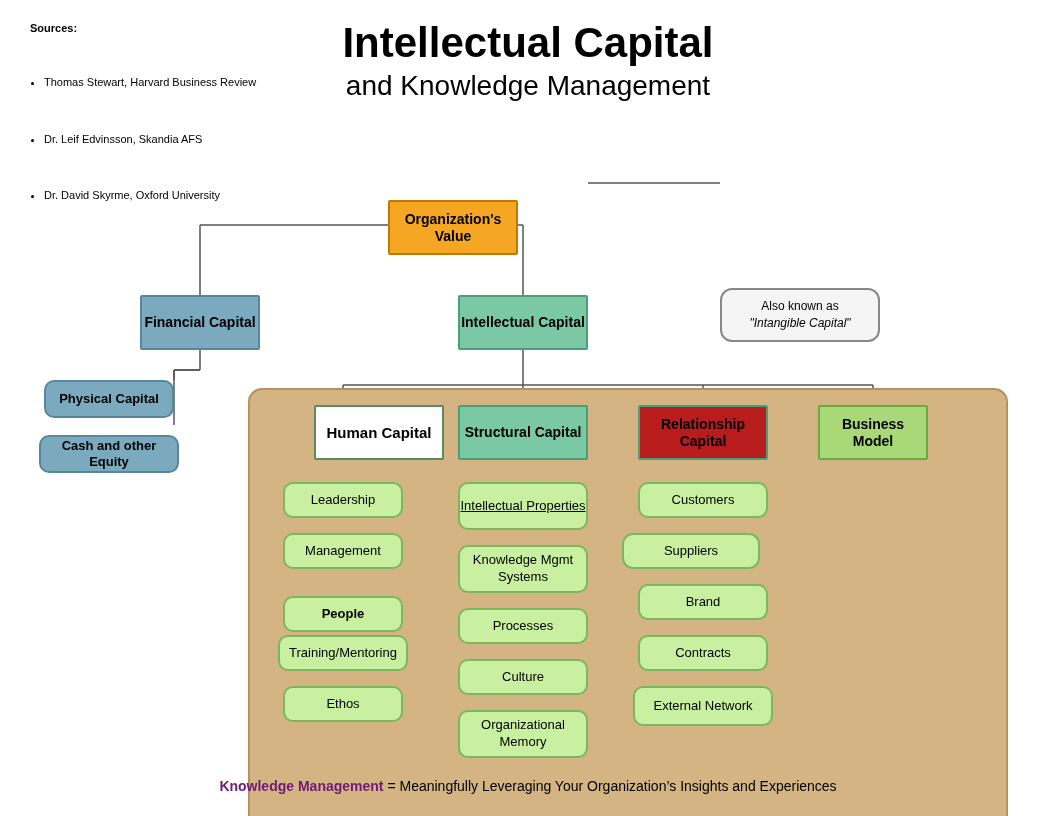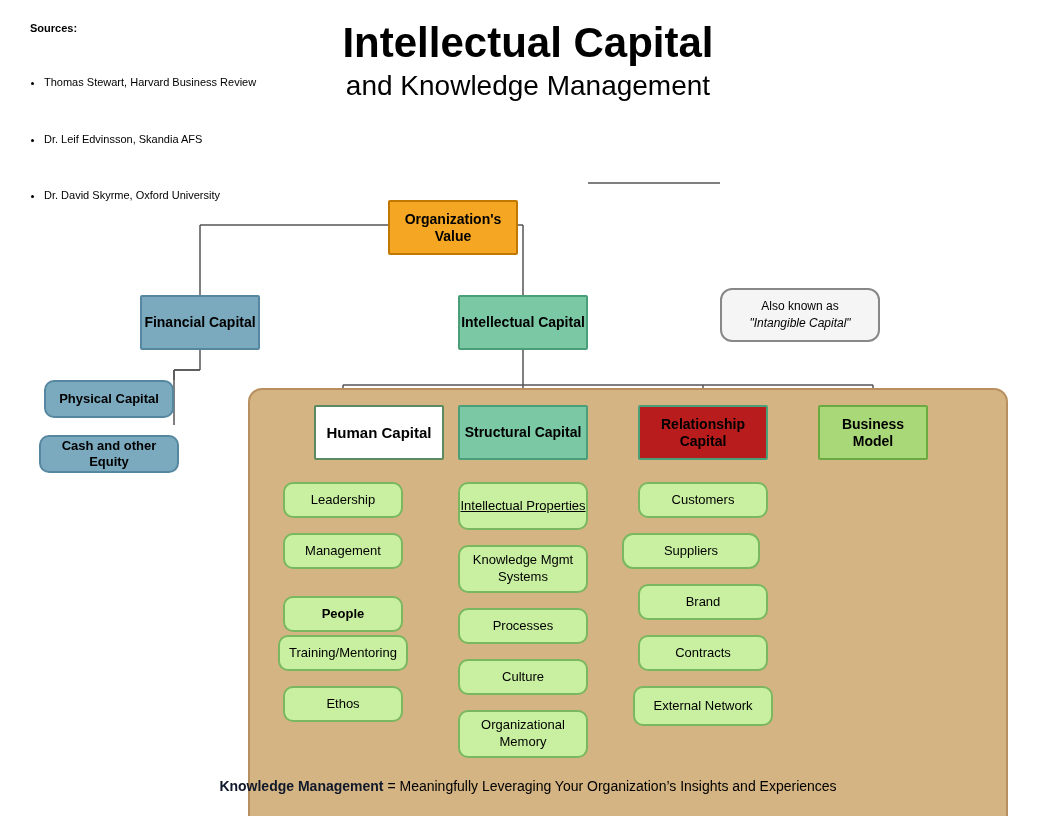--- a/index.html
+++ b/index.html
@@ -250,21 +250,21 @@
     .km-footer {
       position: absolute;
       bottom: 22px;
       left: 0; right: 0;
       text-align: center;
       font-size: 14px;
       color: #000;
     }
     .km-footer .km-bold {
       font-weight: 700;
-      color: #0f172a;
+      color: #701a75;
     }
 
     
     .connectors {
       position: absolute;
       top: 0; left: 0;
       width: 1056px;
       height: 816px;
       pointer-events: none;
     }

